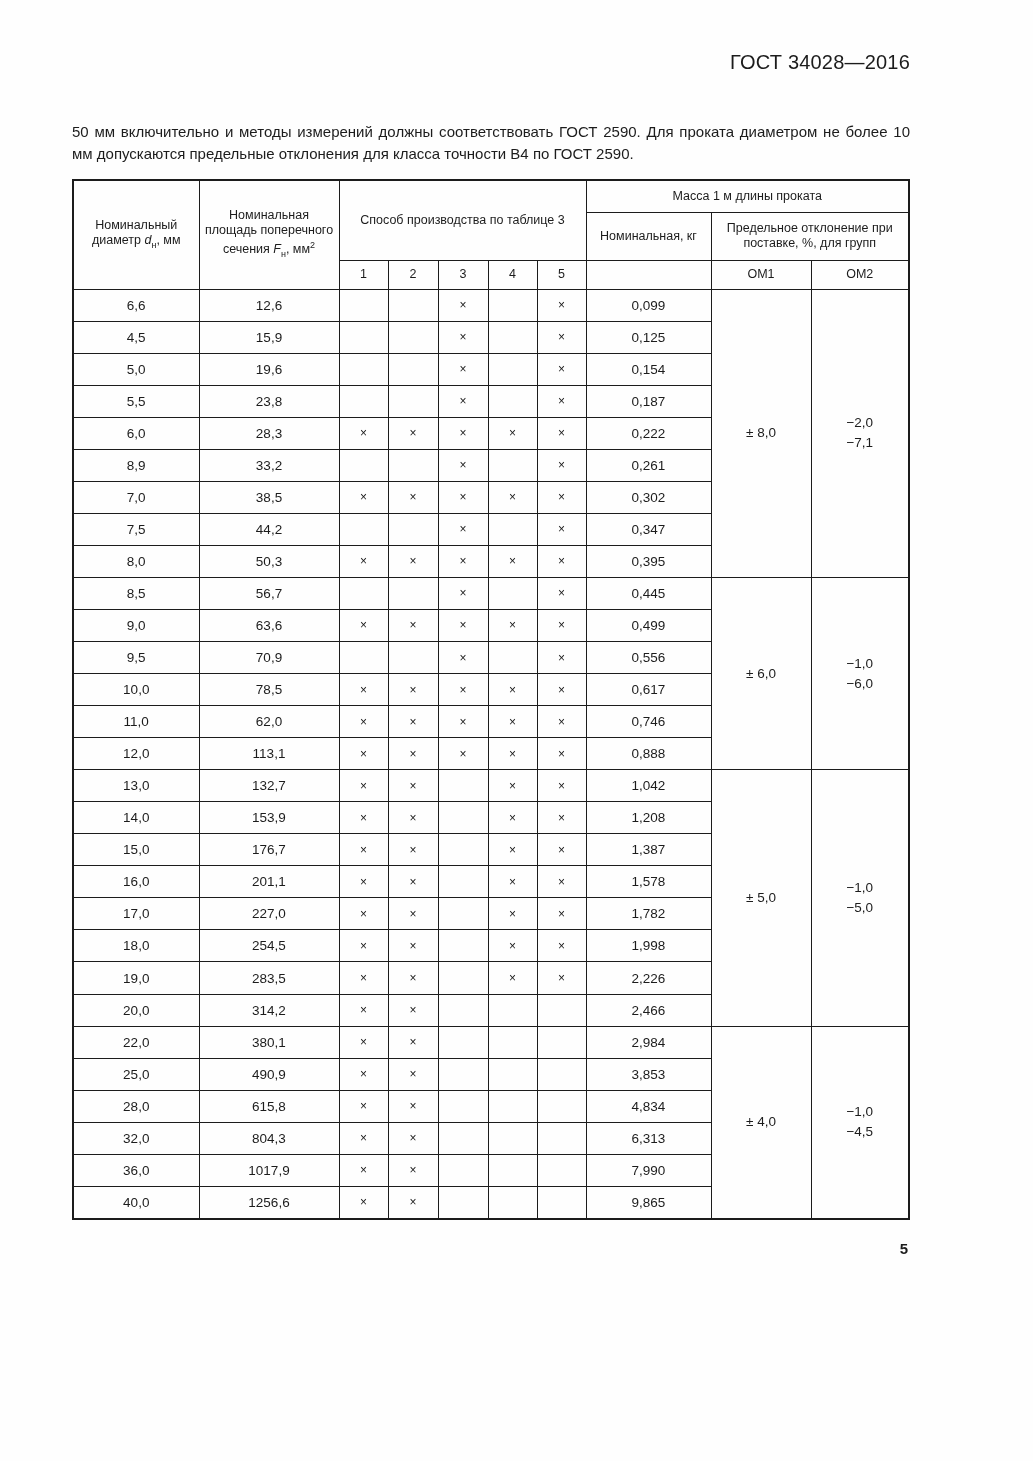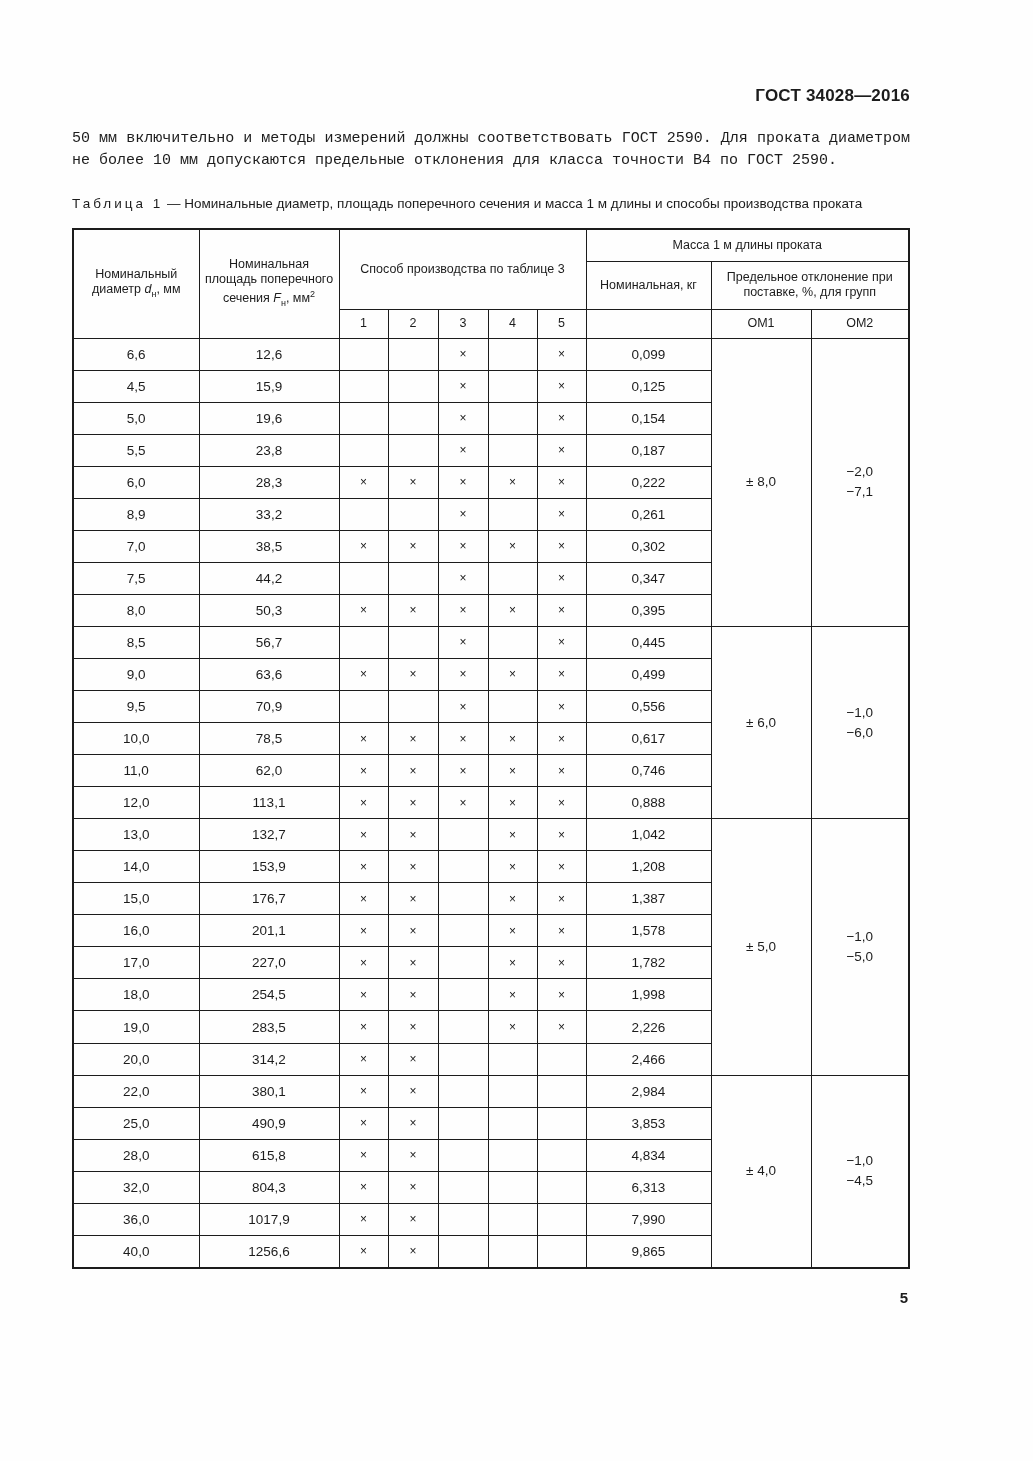--- a/index.html
+++ b/index.html
@@ -12,33 +12,33 @@
     color: #1c1c1c;
     overflow: hidden;
   }
   .content {
     position: absolute;
     left: 72px;
     top: 0;
     width: 838px;
   }
   .gost-header {
-    margin-top: 86px;
+    margin-top: 51px;
     text-align: right;
-    font-weight: bold;
-    font-size: 17px;
+    font-weight: normal;
+    font-size: 20px;
     letter-spacing: 0.2px;
   }
   .para {
     font-size: 15px;
     line-height: 22px;
     text-align: justify;
     margin: 0;
   }
-  .p1 { margin-top: 22px; font-family: Liberation Mono, monospace; }
+  .p1 { margin-top: 47px; }
   .p2 { text-indent: 42px; }
   .caption {
     margin-top: 22px;
     font-size: 13.5px;
     line-height: 20px;
     text-align: justify;
   }
   .cap-label { letter-spacing: 3px; }
   table.gost {
     margin-top: 14px;
@@ -87,25 +87,20 @@
 </head>
 <body>
 
 <div class="page">
   <div class="content">
 
     <div class="gost-header">ГОСТ 34028—2016</div>
 
     <p class="para p1">50 мм включительно и методы измерений должны соответствовать ГОСТ 2590. Для проката диаметром не более 10 мм допускаются предельные отклонения для класса точности В4 по ГОСТ 2590.</p>
 
-    <div class="caption">
-      <span class="cap-label">Таблица 1</span>
-      <span>—</span>
-      <span>Номинальные диаметр, площадь поперечного сечения и масса 1 м длины и способы производства проката</span>
-    </div>
 
     <table class="gost">
       <colgroup>
         <col style="width:126px">
         <col style="width:140px">
         <col style="width:49px">
         <col style="width:50px">
         <col style="width:50px">
         <col style="width:49px">
         <col style="width:49px">

